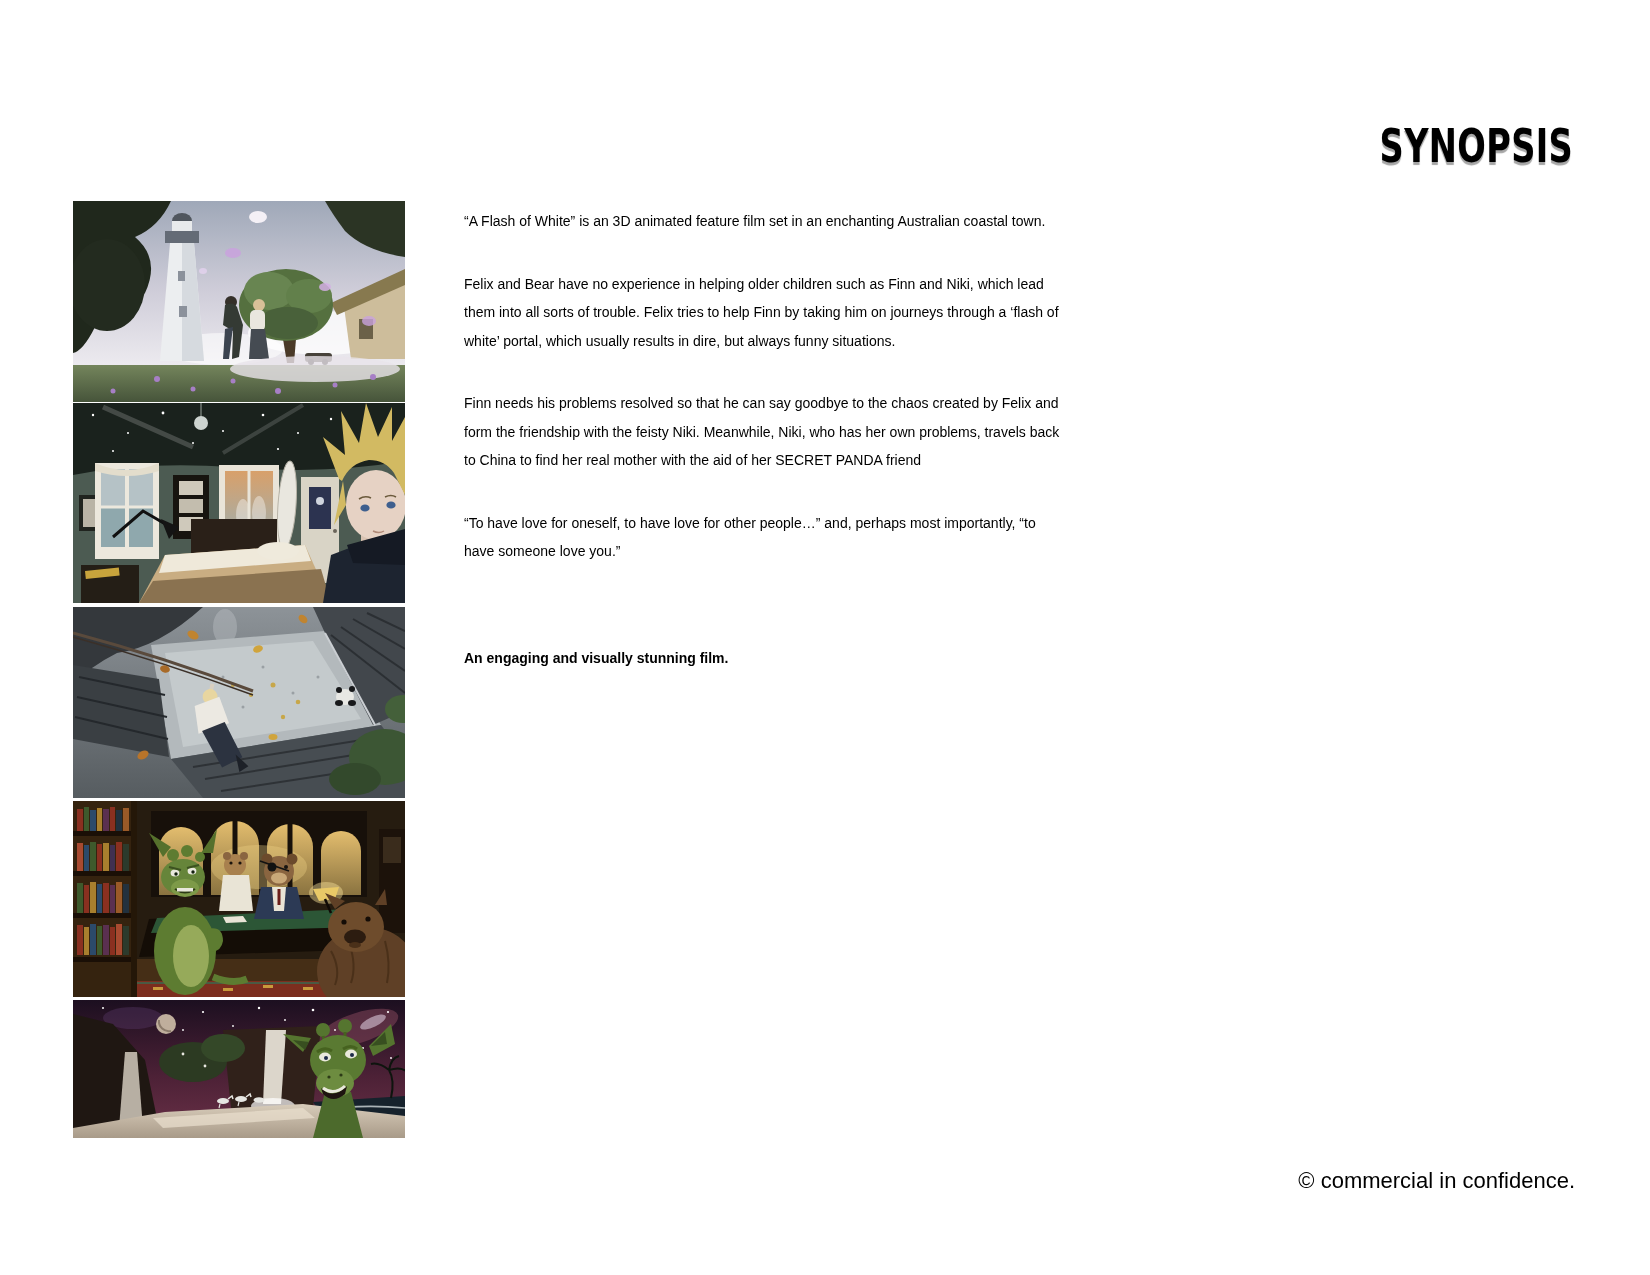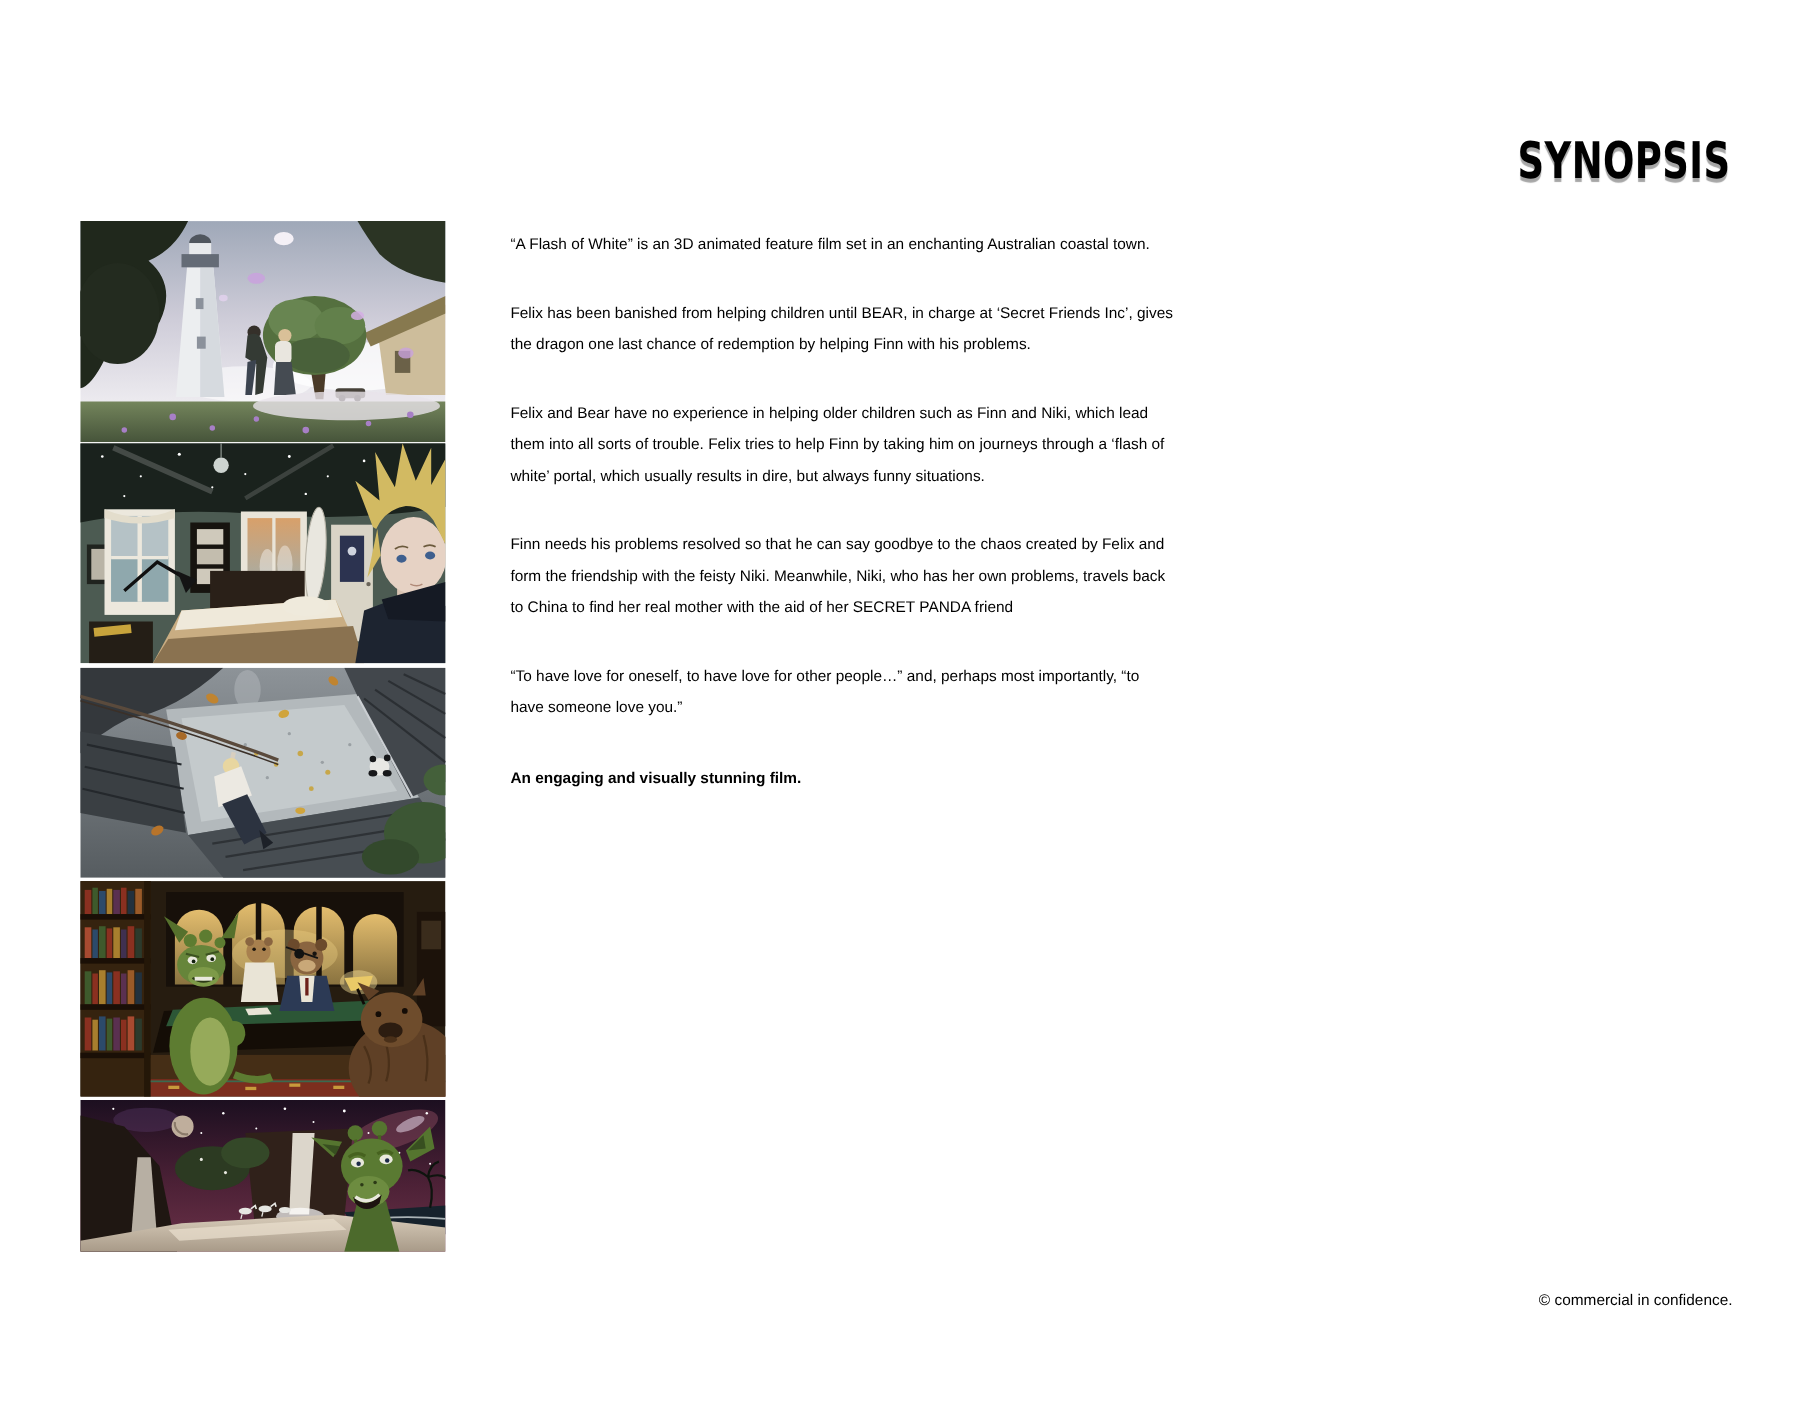--- a/index.html
+++ b/index.html
@@ -25,25 +25,25 @@
   .still.s2 { margin-top:1px; }
   .still.s3 { margin-top:4px; }
   .still.s4 { margin-top:3px; }
   .still.s5 { margin-top:3px; }
 
   .text {
     position:absolute; left:464px; top:207px; width:1130px;
     font-size:14px; line-height:28.5px;
   }
   .text p { margin:0 0 34px 0; white-space:pre-line; }
-  .text p.closing { font-weight:bold; margin-top:36px; margin-bottom:0; }
+  .text p.closing { font-weight:bold; margin-top:78px; margin-bottom:0; }
 
   .footer {
     position:absolute; top:1167px; right:75px;
-    font-size:14px; line-height:28px;
+    font-size:22px; line-height:28px;
   }
 </style>
 </head>
 <body>
 
 <h1 class="title">SYNOPSIS</h1>
 
 <div class="stills">
 
   <figure class="still s1">
@@ -527,22 +527,20 @@
           <circle cx="268" cy="75" r="1.6" fill="#2c3a16"></circle>
         <path d="M248,88 q12,12 26,-2 l-2,8 q-12,10 -22,0 z" fill="#1e1410"></path>
         <path d="M250,88 q11,8 22,-2" stroke="#e9e9dc" stroke-width="3" fill="none"></path>
       </g>
     </svg>
   </figure>
 </div>
 
 <main class="text">
   <p>“A Flash of White” is an 3D animated feature film set in an enchanting Australian coastal town.</p>
-  <p>Felix has been banished from helping children until BEAR, in charge at ‘Secret Friends Inc’, gives
-the dragon one last chance of redemption by helping Finn with his problems.</p>
   <p>Felix and Bear have no experience in helping older children such as Finn and Niki, which lead
 them into all sorts of trouble. Felix tries to help Finn by taking him on journeys through a ‘flash of
 white’ portal, which usually results in dire, but always funny situations.</p>
   <p>Finn needs his problems resolved so that he can say goodbye to the chaos created by Felix and
 form the friendship with the feisty Niki.  Meanwhile, Niki, who has her own problems, travels back
 to China to find her real mother with the aid of her SECRET PANDA friend</p>
   <p>“To have love for oneself, to have love for other people…” and, perhaps most importantly, “to
 have someone love you.”</p>
   <p class="closing">An engaging and visually stunning film.</p>
 </main>

